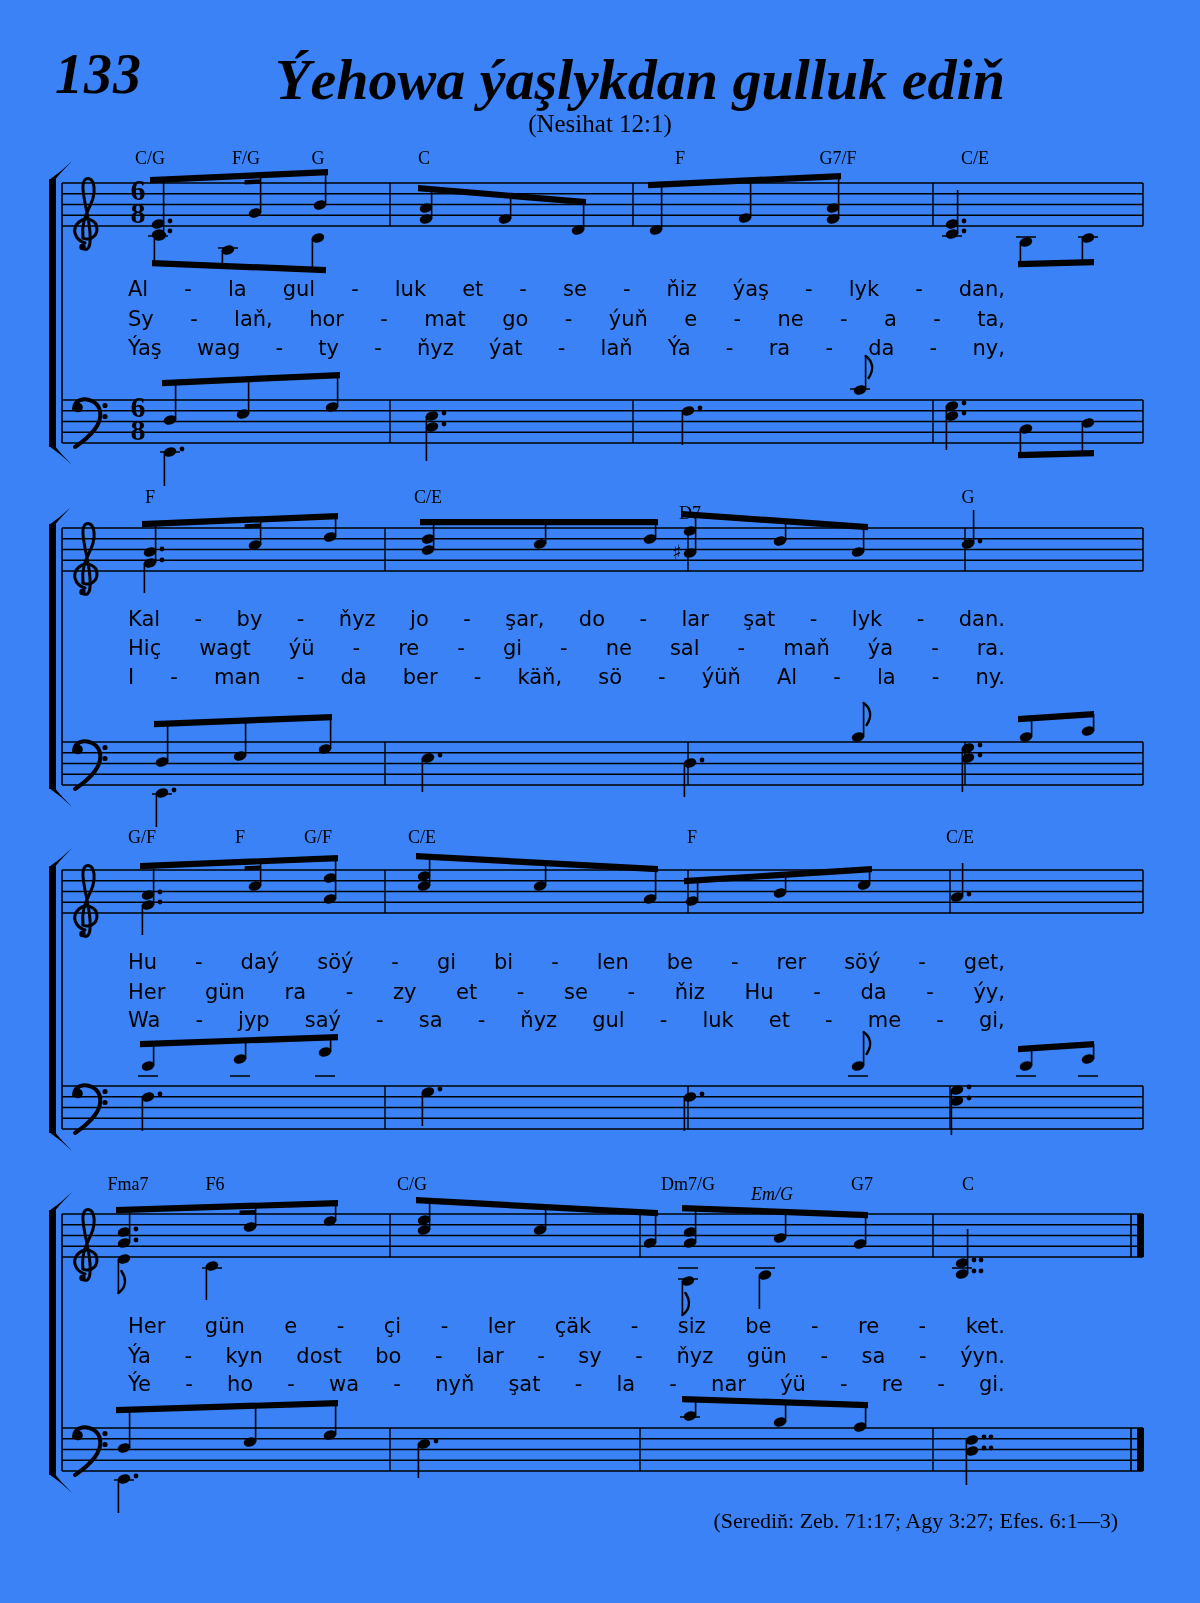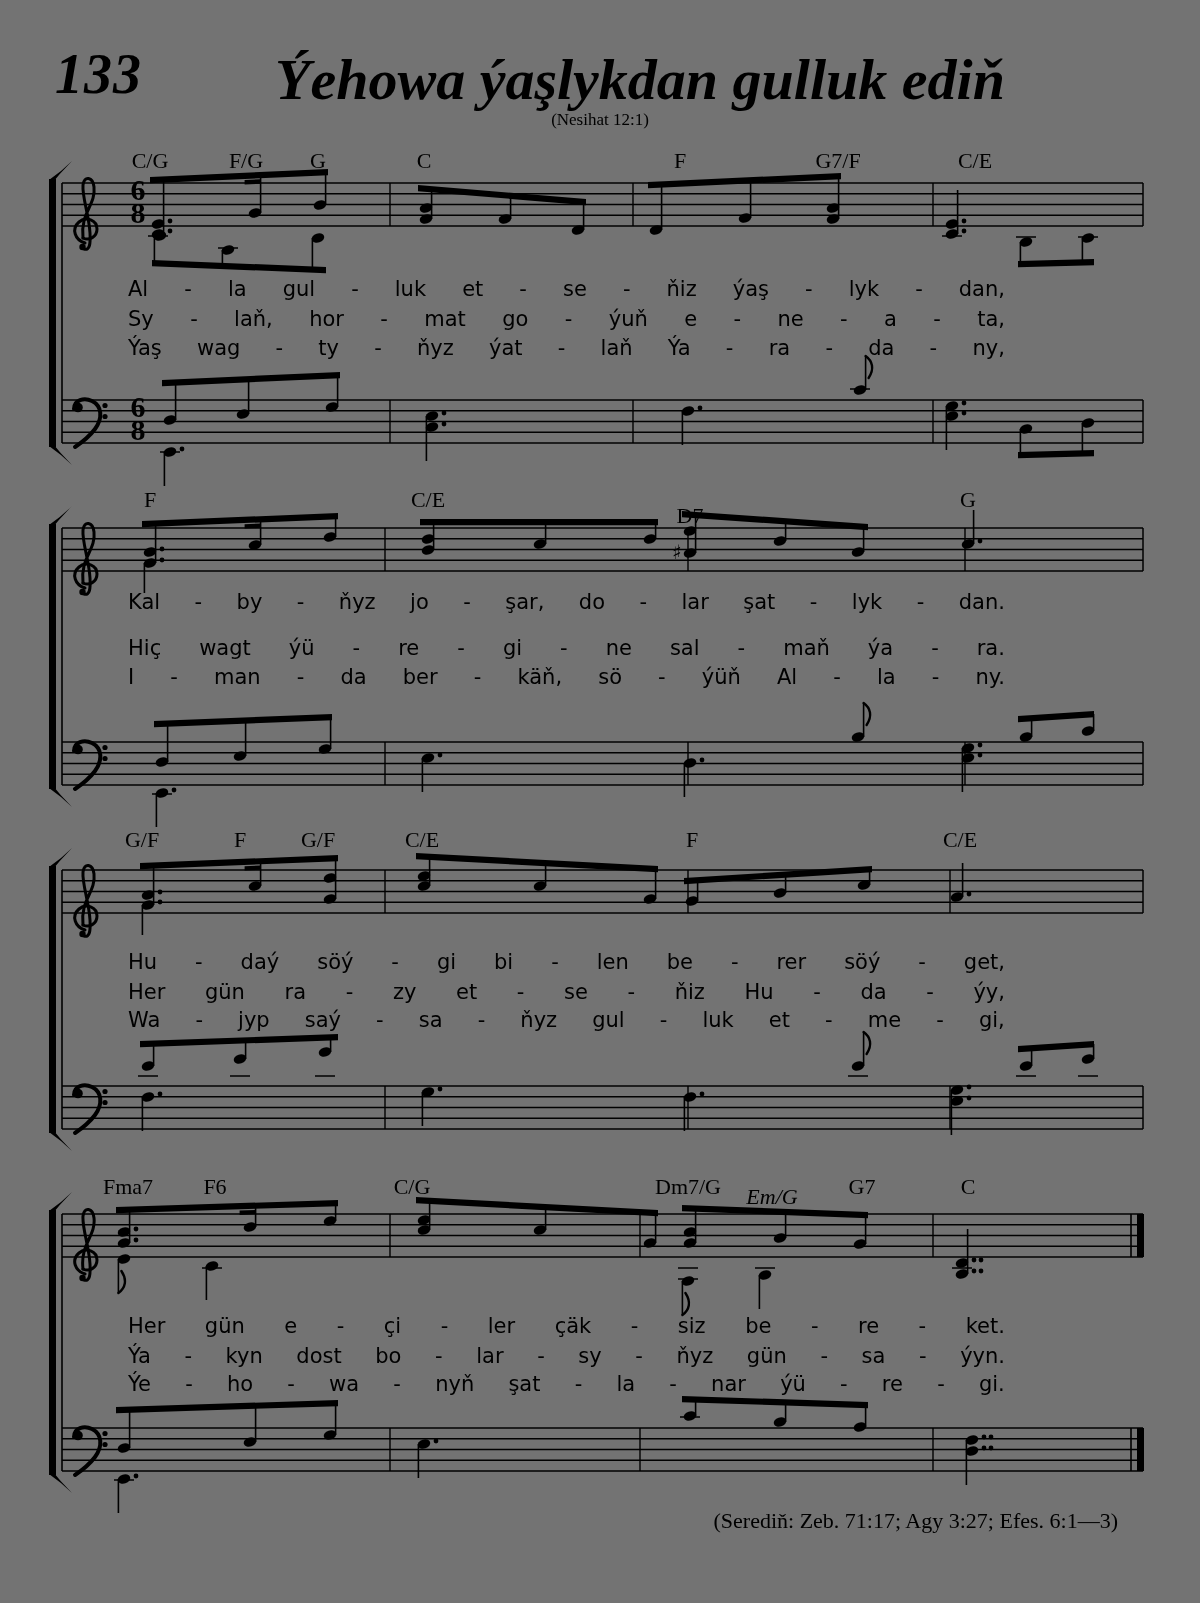--- a/index.html
+++ b/index.html
@@ -1,40 +1,40 @@
 <!DOCTYPE html>
 <html><head>
 <meta charset="utf-8">
 <style>
   html,body{margin:0;padding:0;background:#e8e8e8;}
   .page{
     position:relative;width:1200px;height:1603px;margin:0 auto;
-    background:#737373;color:#000;overflow:hidden;
+    background:#3b82f6;color:#000;overflow:hidden;
     font-family:"Liberation Serif","DejaVu Serif",serif;
   }
   .song-number{
     position:absolute;left:55px;top:42px;
     font-size:56px;font-weight:bold;font-style:italic;letter-spacing:1px;
   }
   .song-title{
     position:absolute;left:120px;right:40px;top:46px;text-align:center;
     font-size:58px;font-weight:bold;font-style:italic;
   }
   .scripture{
     position:absolute;left:0;right:0;top:110px;text-align:center;
-    font-size:17px;
+    font-size:25px;
   }
   .footer-ref{
     position:absolute;right:82px;top:1508px;
     font-size:22px;
   }
   #score-svg{position:absolute;left:0;top:0;}
   .chord{
     position:absolute;transform:translateX(-50%);
-    font-size:22px;font-family:"Liberation Serif","DejaVu Serif",serif;
+    font-size:18px;font-family:"Liberation Serif","DejaVu Serif",serif;
     white-space:nowrap;
   }
   .lyrics-line{
     position:absolute;left:128px;width:877px;
     display:flex;justify-content:space-between;align-items:flex-end;
     font-family:"DejaVu Sans","Liberation Sans",sans-serif;
     font-size:21px;line-height:24px;white-space:nowrap;
   }
   .lyrics-line span{display:inline-block;}
 </style>
@@ -542,21 +542,21 @@
         <span>ra</span>
         <span>-</span>
         <span>da</span>
         <span>-</span>
         <span>ny,</span>
       </div>
       <span class="chord" style="left: 150px; top: 487px;">F</span>
       <span class="chord" style="left: 428px; top: 487px;">C/E</span>
       <span class="chord" style="left: 690px; top: 487px; margin-top: 16px;">D7</span>
       <span class="chord" style="left: 968px; top: 487px;">G</span>
-      <div class="lyrics-line" style="top: 590px; gap: 20px;">
+      <div class="lyrics-line" style="top: 607px; gap: 20px;">
         <span>Kal</span>
         <span>-</span>
         <span>by</span>
         <span>-</span>
         <span>ňyz</span>
         <span>jo</span>
         <span>-</span>
         <span>şar,</span>
         <span>do</span>
         <span>-</span>

